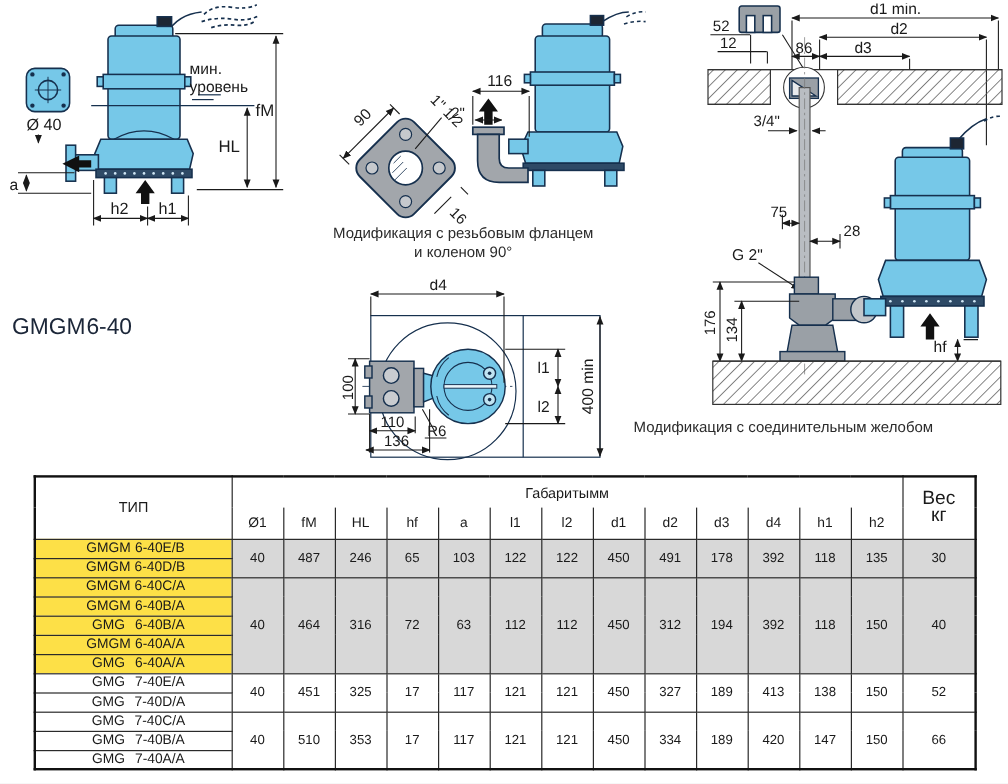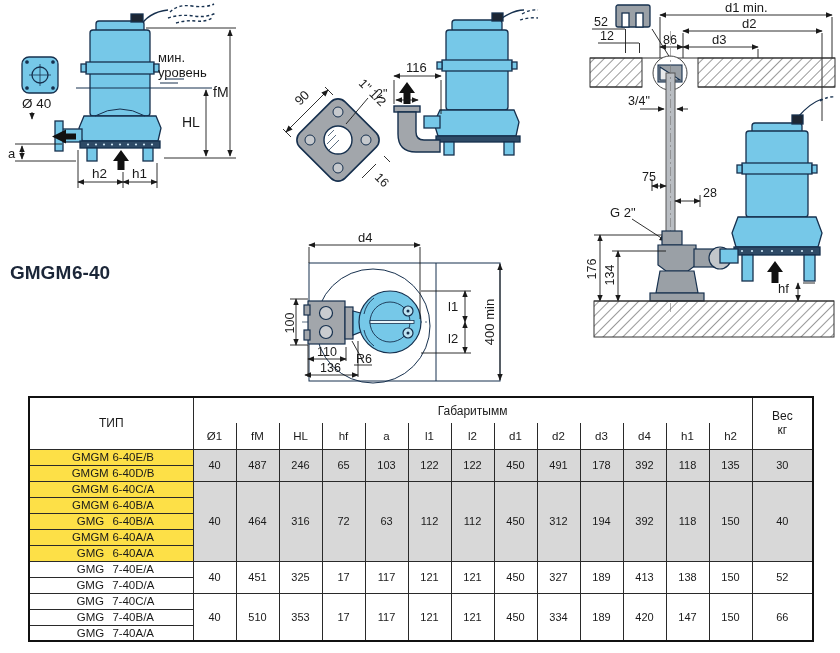--- a/index.html
+++ b/index.html
@@ -1,34 +1,34 @@
 <!DOCTYPE html>
 <html><head>
 <meta charset="utf-8">
 <style>
   *{margin:0;padding:0;box-sizing:border-box}
   body{background:#ddd}
   #canvas{position:relative;width:840px;height:653px;background:#fff;
           font-family:"Liberation Sans",sans-serif;overflow:hidden}
   .abs{position:absolute}
-  #models{left:10px;top:262px;font-weight:bold;font-size:19px;color:#1B2638;line-height:22px}
+  #models{left:10px;top:262px;font-weight:normal;font-size:19px;color:#1B2638;line-height:22px}
   #models .series{display:inline-block;width:62px}
   .caption{font-size:12.5px;color:#2b2b2b}
   #cap-flange{left:276px;top:187px;width:220px;text-align:center;line-height:15.5px}
   #cap-trough{left:528px;top:349px}
 
   #dims-table{position:absolute;left:28px;top:396px;width:784px;border-collapse:collapse;
               table-layout:fixed;font-size:11px;color:#1a1a1a;border:2px solid #111}
   #dims-table th,#dims-table td{border:1px solid #2a2a2a;text-align:center;vertical-align:middle;
               font-weight:normal;padding:0}
   th.type-h{font-size:12px}
   th.dims-h{border-bottom:none !important;font-size:12px;height:26px}
   th.dims-h .unit{}
   th.sub{border-top:none !important;font-size:11.5px;height:26px}
-  th.weight-h{font-size:12px;line-height:14px}
+  th.weight-h{font-size:16px;line-height:14px}
   tbody td{height:16px}
   td.type-cell{text-align:left;padding-left:16px;font-size:11.5px}
   td.type-cell .series{display:inline-block;width:44px}
   tr.shaded td.type-cell{background:#fde047}
   td.shaded-cell{background:#D8D8D8}
   svg text{font-family:"Liberation Sans",sans-serif;fill:#1a1a1a}
   .dim{stroke:#1a1a1a;stroke-width:0.9;fill:none}
 </style>
 </head>
 <body>
@@ -180,20 +180,22 @@
       <line x1="118" y1="74" x2="118" y2="98"></line>
       <line x1="165" y1="74" x2="165" y2="108"></line>
       <line x1="118" y1="70" x2="165" y2="70" marker-start="url(#m2)" marker-end="url(#m2)"></line>
       <line x1="120" y1="94" x2="142" y2="94" marker-start="url(#m2)" marker-end="url(#m2)"></line>
     </g>
     <text x="130" y="66" font-size="13">116</text>
     <text x="100" y="92" font-size="12.5">2"</text>
   </svg>
 
   <div class="abs caption" id="cap-flange">
+    <div>Модификация с резьбовым фланцем</div>
+    <div>и коленом 90°</div>
   </div>
 
   <div class="abs" id="models">
     <div>
       <span class="series">GMGM</span><span>6-40</span>
     </div>
   </div>
 
   <svg class="abs" style="left:278px;top:233px" width="240" height="162" viewBox="0 0 240 162">
     <defs>
@@ -378,20 +380,21 @@
     <text transform="rotate(-90 22 266)" x="22" y="270" font-size="12.5" text-anchor="middle">176</text>
     <text transform="rotate(-90 40 272)" x="40" y="276" font-size="12.5" text-anchor="middle">134</text>
     <text x="208" y="290" font-size="13">hf</text>
 
     <g stroke="#333" stroke-width="1">
       <rect x="24" y="298" width="240" height="36" fill="url(#hatch4)"></rect>
       <line x1="24" y1="298" x2="264" y2="298"></line>
     </g>
   </svg>
 
+  <div class="abs caption" id="cap-trough">Модификация с соединительным желобом</div>
 
   <table id="dims-table">
     <colgroup>
       <col style="width:164px">
       <col span="13" style="width:43px">
       <col style="width:61px">
     </colgroup>
     <thead>
       <tr>
         <th rowspan="2" class="type-h">ТИП</th>

